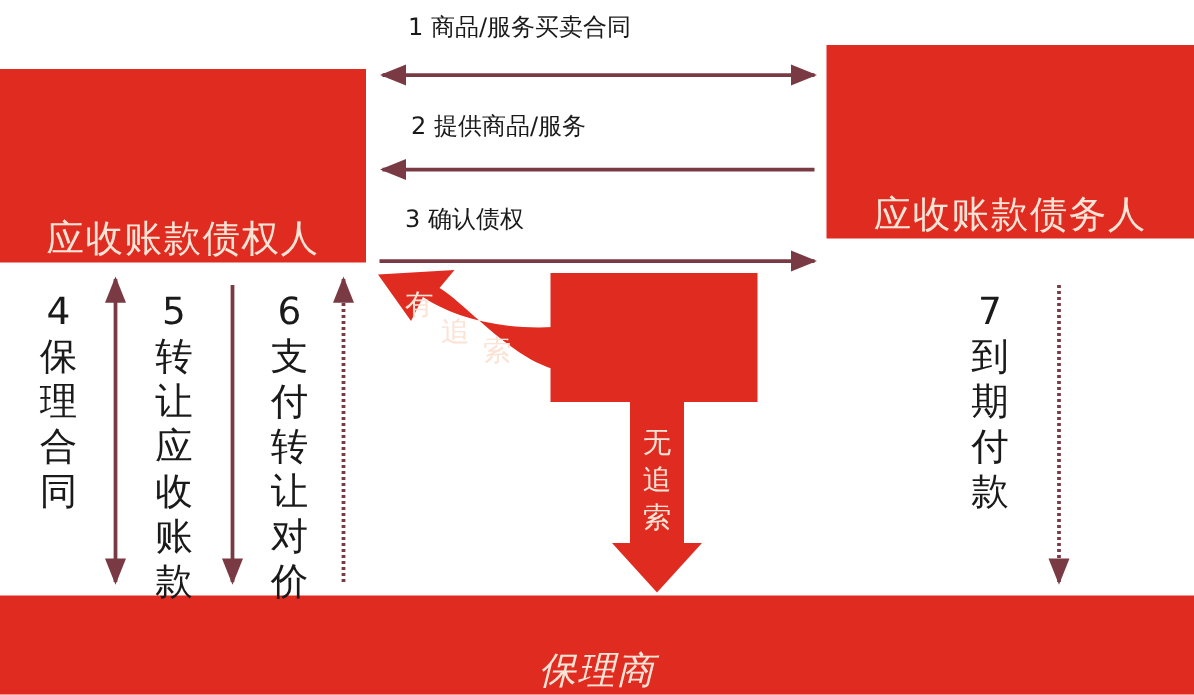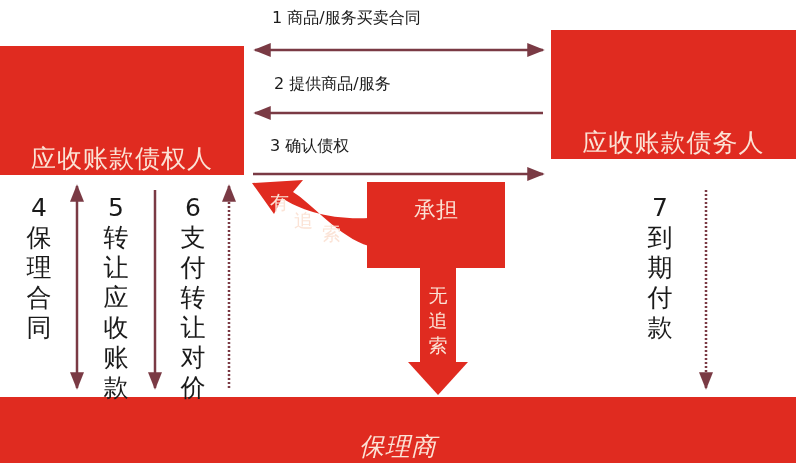--- a/index.html
+++ b/index.html
@@ -95,21 +95,20 @@
 </div>
 <div class="vlabel" style="left:645px; top:193px;">
   <span>7</span>
   <span>到</span>
   <span>期</span>
   <span>付</span>
   <span>款</span>
 </div>
 
 <div class="risk-text" style="left:370px; top:196px; width:132px;">
-  <div>承担</div>
 </div>
 
 <span class="small-red-text" style="left:270px; top:190px;">有</span>
 <span class="small-red-text" style="left:294px; top:208px;">追</span>
 <span class="small-red-text" style="left:322px; top:221px;">索</span>
 
 <div class="risk-text" style="left:423px; top:283px; width:30px; font-size:19px; line-height:25px;">
   <div>无</div>
   <div>追</div>
   <div>索</div>

